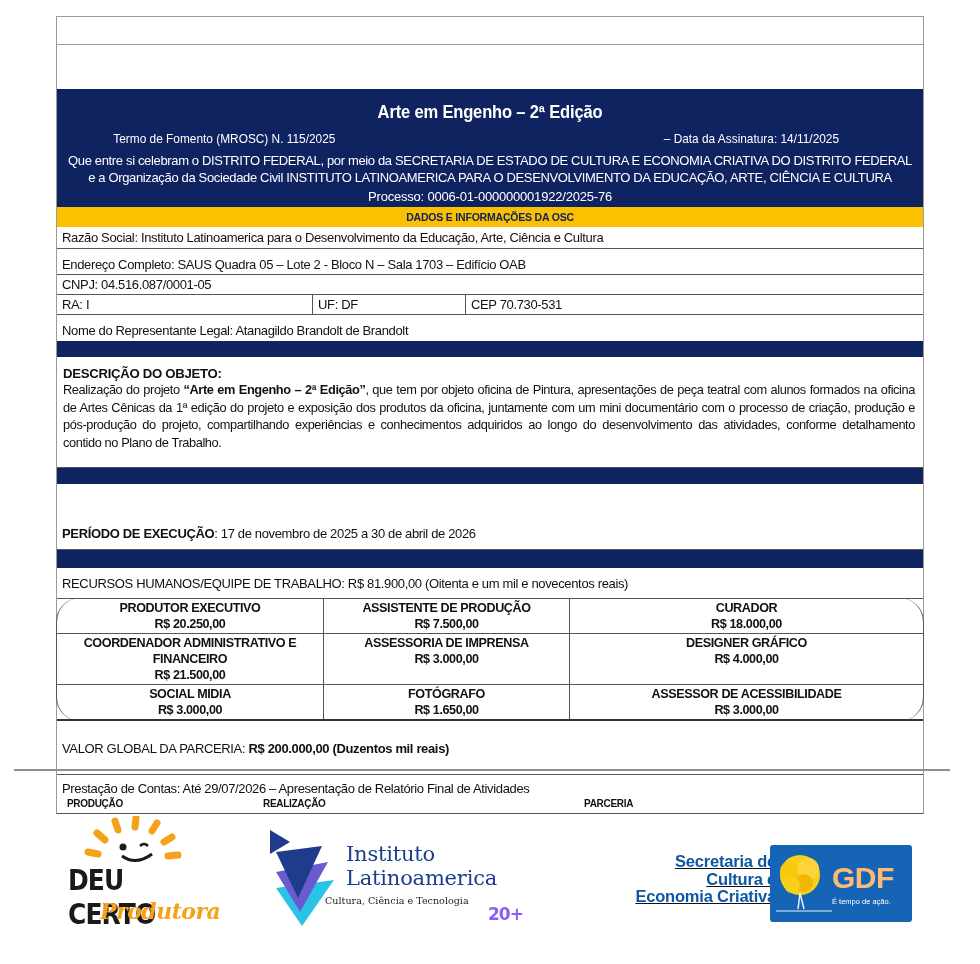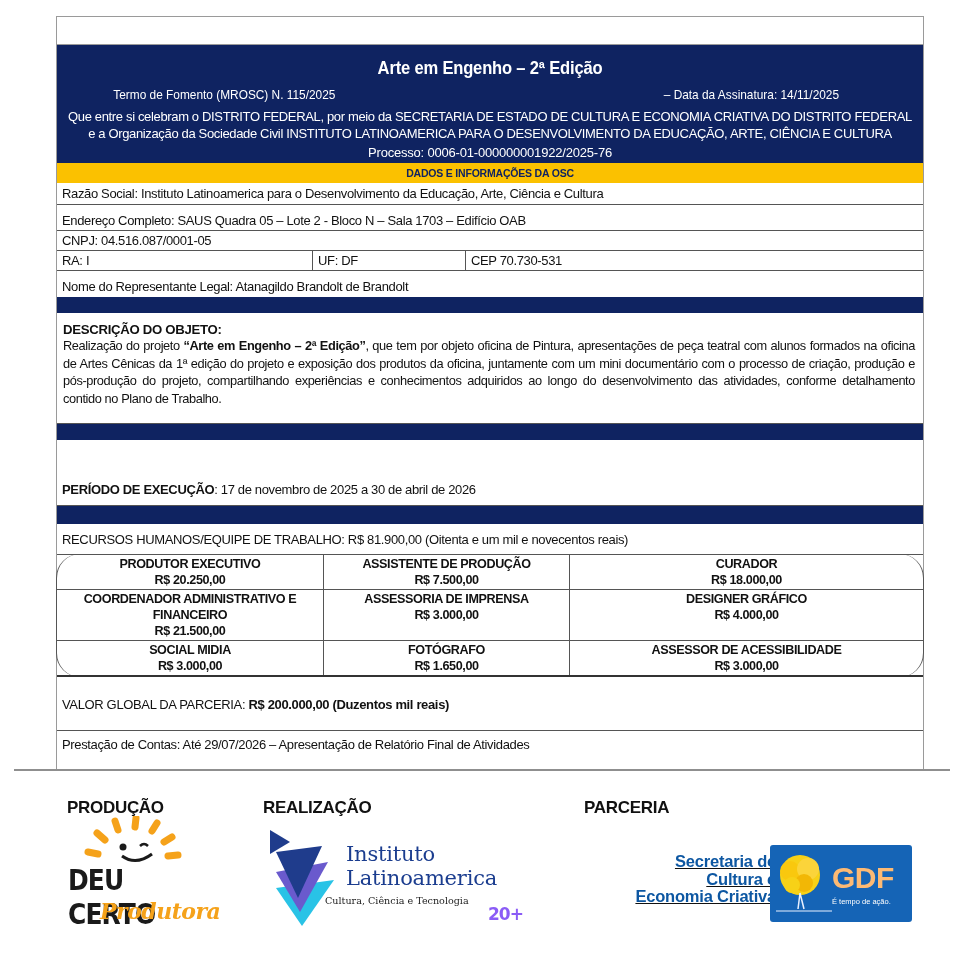--- a/index.html
+++ b/index.html
@@ -7,20 +7,21 @@
     body { font-family: "Liberation Sans", sans-serif; color: #111; position: relative; }
 
     .doc {
       position: absolute; left: 56px; top: 16px; width: 868px;
       border: 1px solid #9a9a9a; border-bottom: 1px solid #555;
     }
     .blank-top { height: 28px; background: #fff; border-bottom: 1px solid #9a9a9a; }
     .header {
       background: #0f2361; color: #fff; text-align: center;
       padding: 13px 4px 3px 4px;
+      margin-top: 44px;
     }
     .header .title { font-size: 18px; font-weight: bold; letter-spacing: -0.2px; transform: scaleX(0.92); }
     .header .line2 { display: flex; justify-content: space-between; font-size: 13.2px; padding: 8px 70px 0 40px; }
     .header .line2 span { transform: scaleX(0.9); display: inline-block; }
     .header .parties { font-size: 13px; line-height: 17px; padding-top: 6px; letter-spacing: -0.35px; }
     .header .processo { font-size: 13px; padding-top: 3px; letter-spacing: -0.2px; }
 
     .yellow-bar {
       background: #fbc100; color: #0f2361; font-weight: bold; font-size: 10.5px;
       text-align: center; height: 20px; line-height: 21px; letter-spacing: -0.2px;
@@ -48,21 +49,21 @@
     .team .cell {
       text-align: center; font-weight: bold; font-size: 12.6px; line-height: 16px;
       padding: 1px 0 1px; border-right: 1px solid #555; border-bottom: 1px solid #555;
       letter-spacing: -0.4px;
     }
     .team .cell:nth-child(3n) { border-right: none; }
     .team .cell:nth-last-child(-n+3) { border-bottom: none; }
     .team-wrap { border-left: 1px solid #555; border-right: 1px solid #555; margin: 0 -1px; border-radius: 24px; }
 
     .footer-line { position: absolute; left: 14px; top: 769px; width: 936px; height: 2px; background: #8f8f8f; }
-    .section-label { position: absolute; top: 798px; font-size: 17px; font-weight: bold; letter-spacing: -0.3px; }
+    .section-label { position: absolute; top: 798px; font-size: 10px; font-weight: bold; letter-spacing: -0.3px; }
 
     .logo-deucerto { position: absolute; left: 60px; top: 816px; width: 170px; height: 120px; }
     .logo-deucerto .brand {
       position: absolute; left: 8px; top: 47px; font-family: "DejaVu Sans", sans-serif; font-weight: bold;
       font-size: 29px; color: #1a1a1a; letter-spacing: -1px; transform: scaleX(0.86); transform-origin: left;
     }
     .logo-deucerto .sub {
       position: absolute; left: 40px; top: 82px; font-family: "DejaVu Serif", serif; font-style: italic;
       font-size: 22px; color: #f5a21a; font-weight: bold; letter-spacing: -0.5px;
     }

